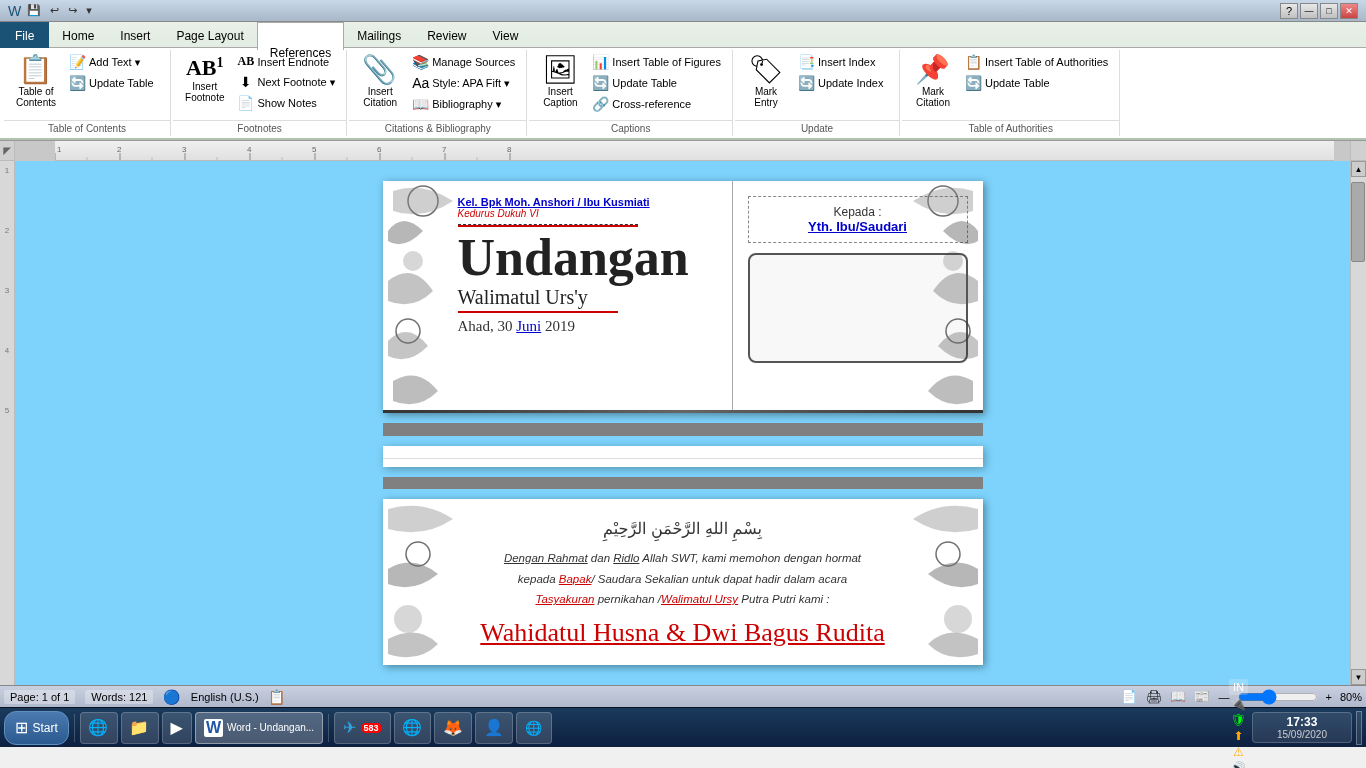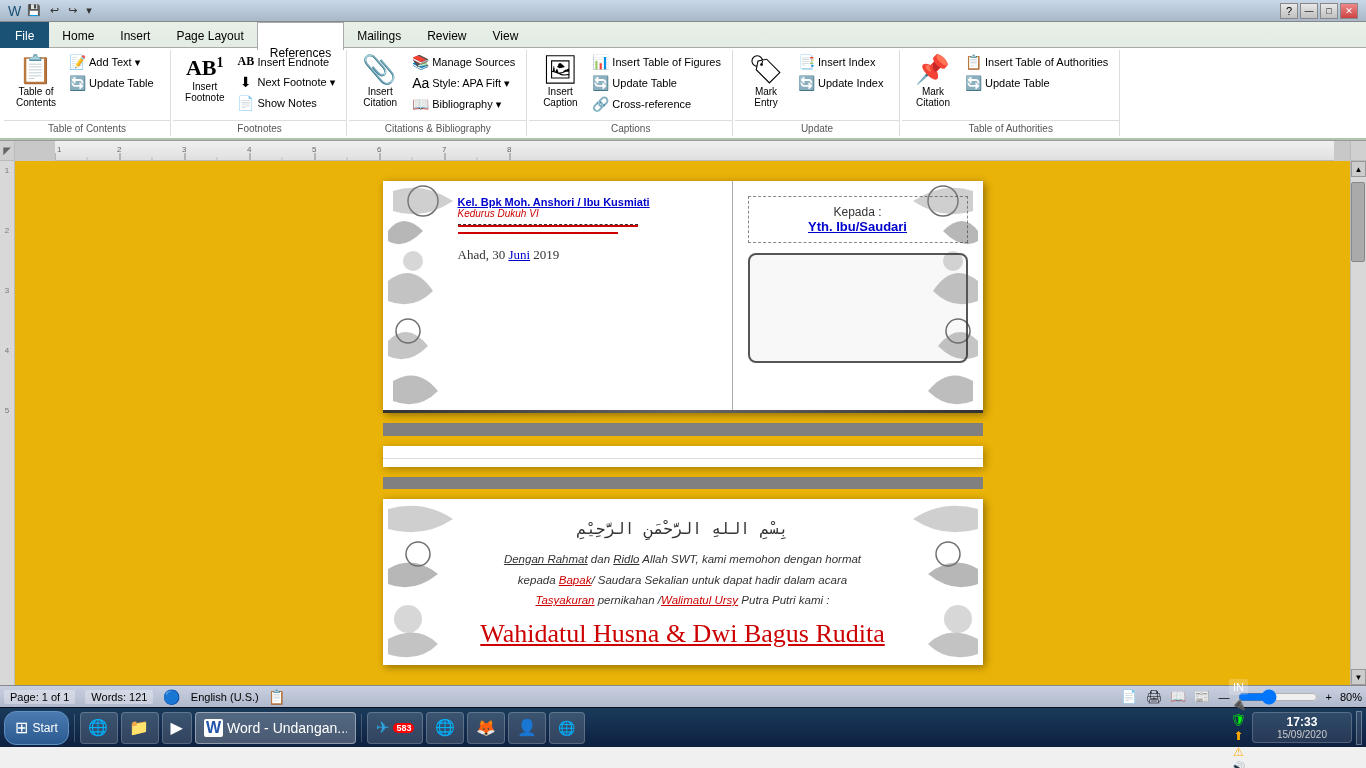--- a/index.html
+++ b/index.html
@@ -36,21 +36,21 @@
     .ribbon-buttons { display: flex; align-items: flex-start; flex: 1; gap: 2px; }
 
     .rb-large { display: flex; flex-direction: column; align-items: center; padding: 4px 6px; min-width: 50px; cursor: pointer; border-radius: 3px; }
     .rb-large .icon { font-size: 28px; line-height: 1; }
     .rb-large .label { font-size: 10px; text-align: center; margin-top: 2px; }
 
     .rb-small-group { display: flex; flex-direction: column; gap: 1px; }
     .rb-small { display: flex; align-items: center; gap: 4px; padding: 2px 5px; cursor: pointer; border-radius: 2px; min-width: 100px; }
     .rb-small .icon { font-size: 14px; width: 16px; text-align: center; }
     .rb-small .label { font-size: 11px; }
-    .doc-area { flex: 1; background: #eab308; overflow-y: auto; padding: 20px 40px; display: flex; flex-direction: column; align-items: center; gap: 10px; }
+    .doc-area { flex: 1; background: #7dd3fc; overflow-y: auto; padding: 20px 40px; display: flex; flex-direction: column; align-items: center; gap: 10px; }
 
     
     .doc-page { background: white; width: 600px; box-shadow: 2px 2px 8px rgba(0,0,0,0.4); position: relative; overflow: hidden; }
 
     
     .status-bar { height: 22px; background: linear-gradient(to bottom, #c8d0e0, #b0b8cc); border-top: 1px solid #888; display: flex; align-items: center; padding: 0 4px; gap: 10px; font-size: 11px; justify-content: space-between; }
     .status-left { display: flex; gap: 10px; align-items: center; }
     .status-right { display: flex; gap: 8px; align-items: center; }
     .status-item { padding: 1px 6px; background: rgba(255,255,255,0.3); border-radius: 2px; }
 
@@ -320,24 +320,26 @@
       </svg>
 
       <div style="display:flex; height:100%;">
 
         <div style="flex:1; padding:15px 20px 15px 75px; border-right:1px solid #aaa;">
           <div style="color:#0000cc; text-decoration:underline; font-size:11px; font-weight:bold; font-family:Arial;">Kel. Bpk Moh. Anshori / Ibu Kusmiati</div>
           <div style="color:#cc0000; font-style:italic; font-size:10px; font-family:Arial;">Kedurus Dukuh VI</div>
 
           <div style="border-bottom:2px solid #cc0000; margin:5px 0; width:180px; border-top: 1px dashed #333;"></div>
 
+          <div style="font-size:52px; font-family:Georgia,serif; color:#222; font-weight:bold; line-height:1; margin-top:5px;">Undangan</div>
+          <div style="font-size:20px; font-family:Georgia,serif; color:#222; margin-top:2px;">Walimatul Urs'y</div>
 
           <div style="border-bottom:2px solid #cc0000; width:160px; margin-top:2px;"></div>
 
-          <div style="font-size:13px; font-family:Georgia,serif; color:#333; margin-top:13px;">
+          <div style="font-size:15px; font-family:Georgia,serif; color:#333; margin-top:5px;">
             <span>Ahad, 30 </span><span style="text-decoration:underline; color:#0000cc;">Juni</span><span> 2019</span>
           </div>
         </div>
 
         <div style="width:250px; padding:15px 15px 15px 15px;">
           <div style="border:1px dashed #888; padding:8px; text-align:center; margin-bottom:10px;">
             <div style="font-size:12px; color:#333;">Kepada :</div>
             <div style="color:#0000cc; text-decoration:underline; font-size:13px; font-weight:bold;">Yth. Ibu/Saudari</div>
           </div>
           <div style="border:2px solid #555; border-radius:8px; height:110px; background:#f8f8f8;"></div>
@@ -368,21 +370,21 @@
       <svg style="position:absolute; right:0; top:0; width:80px; height:200px; opacity:0.7;" viewBox="0 0 80 200">
         <path d="M75,10 Q40,0 10,20 Q40,40 75,30 Z" fill="#555" opacity="0.4"></path>
         <circle cx="45" cy="55" r="12" fill="none" stroke="#333" stroke-width="1.5"></circle>
         <path d="M75,70 Q50,55 25,75 Q50,95 75,85 Z" fill="#333" opacity="0.5"></path>
         <circle cx="55" cy="120" r="14" fill="#444" opacity="0.3"></circle>
         <path d="M75,140 Q45,125 25,145 Q45,165 75,155 Z" fill="#555" opacity="0.5"></path>
         <path d="M70,175 Q45,160 25,180 Q45,195 70,190 Z" fill="#333" opacity="0.4"></path>
       </svg>
 
       <div style="padding:20px 80px;">
-        <div style="text-align:center; font-size:16px; color:#333; margin-bottom:10px; font-family:Liberation Mono, monospace;">بِسْمِ اللهِ الرَّحْمَنِ الرَّحِيْمِ</div>
+        <div style="text-align:center; font-size:16px; color:#333; margin-bottom:10px; font-family:Liberation Sans, sans-serif;">بِسْمِ اللهِ الرَّحْمَنِ الرَّحِيْمِ</div>
 
         <div style="text-align:center; font-size:11.5px; color:#333; line-height:1.8; font-family:Arial;font-style:italic;">
           <span>
             <span style="text-decoration:underline;">Dengan Rahmat</span> dan <span style="text-decoration:underline;">Ridlo</span> Allah SWT, kami memohon  dengan hormat
           </span><br>
           <span>
             kepada <span style="text-decoration:underline; color:#cc0000;">Bapak</span>/ Saudara Sekalian untuk dapat hadir dalam acara
           </span><br>
           <span>
             <span style="text-decoration:underline; color:#cc0000;">Tasyakuran</span> pernikahan /<span style="text-decoration:underline; color:#cc0000;">Walimatul Ursy</span> Putra Putri kami :
@@ -437,21 +439,21 @@
     <span style="font-size:16px; color:#1a6;">🌐</span>
   </div>
   <div class="taskbar-item">
     <span style="font-size:16px;">📁</span>
   </div>
   <div class="taskbar-item">
     <span style="font-size:16px;">▶</span>
   </div>
   <div class="taskbar-item active">
     <span style="font-size:16px; font-weight:bold; color:#2255aa; background:white; padding:0 2px; border-radius:2px;">W</span>
-    <span style="color:white; font-size:14px; max-width:120px; overflow:hidden; white-space:nowrap;">Word - Undangan...</span>
+    <span style="color:white; font-size:10px; max-width:120px; overflow:hidden; white-space:nowrap;">Word - Undangan...</span>
   </div>
   <div class="taskbar-sep"></div>
   <div class="taskbar-item">
     <span style="font-size:16px; color:#2ca5e0;">✈</span>
     <span style="background:red; color:white; font-size:9px; padding:0 3px; border-radius:8px; font-weight:bold;">583</span>
   </div>
   <div class="taskbar-item">
     <span style="font-size:16px;">🌐</span>
   </div>
   <div class="taskbar-item">

